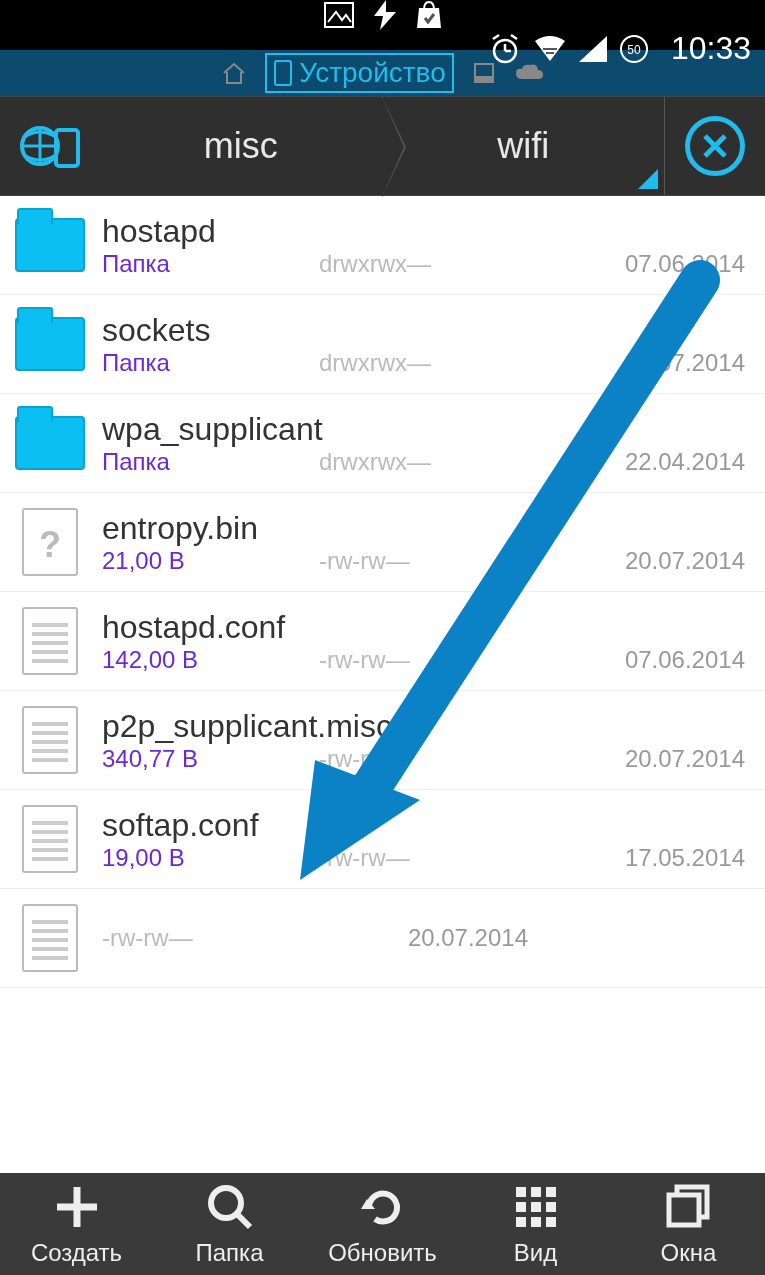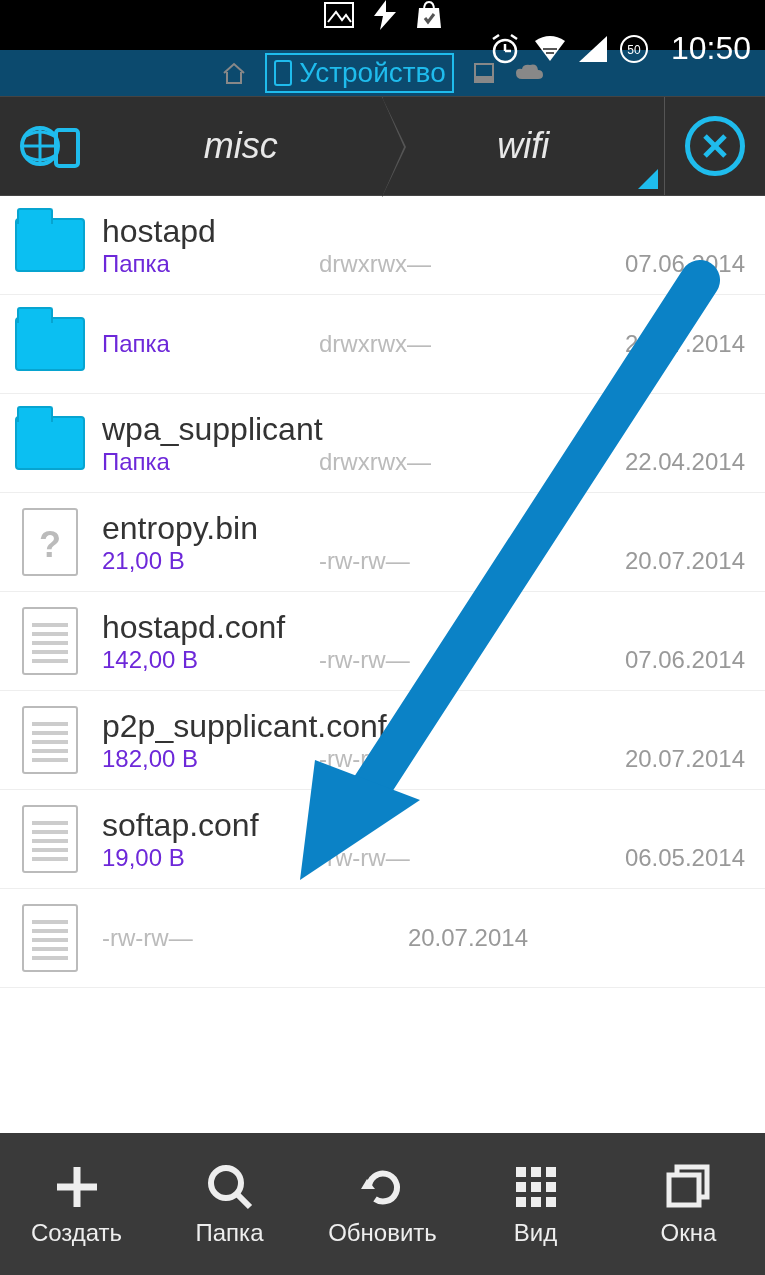--- a/index.html
+++ b/index.html
@@ -6,21 +6,21 @@
   html, body { width: 765px; height: 1275px; font-family: Arial, sans-serif; background: #fff; overflow: hidden; position: relative; }
   .status-bar { background: #000; height: 50px; display: flex; align-items: center; color: #fff; padding: 0 14px; flex-direction: column; }
   .status-left { display: flex; gap: 20px; align-items: center; }
   .status-right { margin-left: auto; display: flex; gap: 12px; align-items: center; }
   .status-time { font-size: 32px; font-weight: 400; margin-left: 10px; }
   .icon-statusbar svg { display: block; }
   .header-tabs { background: #0c4a6e; height: 46px; display: flex; align-items: center; justify-content: center; gap: 18px; }
   .header-tabs .tab-item { display: flex; align-items: center; gap: 6px; }
   .header-tabs .tab-item.active { border: 2px solid #1fbced; padding: 2px 6px; }
   .tab-label { font-size: 28px; color: #1fbced; }
-  .breadcrumb-bar { background: #2f2f2f; height: 100px; display: flex; align-items: stretch; border-top: 1px solid #444; border-bottom: 1px solid #444; font-style: italic; }
+  .breadcrumb-bar { background: #2f2f2f; height: 100px; display: flex; align-items: stretch; border-top: 1px solid #444; border-bottom: 1px solid #444; }
   .bc-button { display: flex; align-items: center; justify-content: center; padding: 0 10px; }
   .bc-home { width: 100px; }
   .bc-crumb { flex: 1; position: relative; display: flex; align-items: center; justify-content: center; border-right: 1px solid #555; }
   .bc-crumb span { font-size: 36px; color: #e8e8e8; }
   .bc-crumb::after { content: ""; position: absolute; right: -22px; top: 0; bottom: 0; width: 0; height: 0; border-top: 50px solid transparent; border-bottom: 50px solid transparent; border-left: 22px solid #2f2f2f; z-index: 2; }
   .bc-crumb::before { content: ""; position: absolute; right: -24px; top: 0; bottom: 0; width: 0; height: 0; border-top: 50px solid transparent; border-bottom: 50px solid transparent; border-left: 24px solid #555; z-index: 1; }
   .bc-crumb.last::after, .bc-crumb.last::before { display: none; }
   .bc-crumb.last .tri-indicator { position: absolute; right: 6px; bottom: 6px; width: 0; height: 0; border-left: 20px solid transparent; border-bottom: 20px solid #1fbced; }
   .bc-close { width: 100px; }
   .circle-x { width: 60px; height: 60px; border: 5px solid #1fbced; border-radius: 50%; display: flex; align-items: center; justify-content: center; color: #1fbced; font-size: 36px; font-weight: bold; }
@@ -30,21 +30,21 @@
   .folder-shape { width: 70px; height: 54px; background: #0bbff2; border-radius: 4px; position: relative; border: 2px solid #07a4d0; }
   .folder-shape::before { content: ""; position: absolute; top: -12px; left: 0; width: 32px; height: 14px; background: #0bbff2; border: 2px solid #07a4d0; border-bottom: none; border-radius: 3px 3px 0 0; }
   .file-shape { width: 56px; height: 68px; background: #fff; border: 2px solid #bbb; border-radius: 3px; position: relative; display: flex; flex-direction: column; padding: 14px 8px 8px 8px; gap: 5px; }
   .file-shape.unknown { align-items: center; justify-content: center; color: #bbb; font-size: 36px; font-weight: bold; }
   .file-shape .line { height: 4px; background: #ccc; width: 100%; }
   .file-info { flex: 1; display: grid; grid-template-columns: 1fr 1fr 1fr; grid-template-rows: auto auto; align-items: center; column-gap: 8px; }
   .file-name { grid-column: 1 / 4; font-size: 32px; color: #333; font-weight: 500; }
   .file-sub { font-size: 24px; color: #6d28d9; }
   .file-perm { font-size: 24px; color: #bbb; text-align: left; }
   .file-date { font-size: 24px; color: #999; text-align: right; }
-  .bottom-bar { position: absolute; left: 0; right: 0; bottom: 0; height: 142px; background: #3a3a3a; display: flex; }
+  .bottom-bar { position: absolute; left: 0; right: 0; bottom: 0; height: 102px; background: #3a3a3a; display: flex; }
   .bottom-item { flex: 1; display: flex; flex-direction: column; align-items: center; justify-content: center; gap: 6px; color: #eee; }
   .bottom-label { font-size: 24px; }
   .arrow-overlay { position: absolute; left: 260px; top: 260px; pointer-events: none; z-index: 10; }
 </style>
 </head>
 <body>
 
 <div class="status-bar">
   <div class="status-left">
     <span class="icon-statusbar">
@@ -87,21 +87,21 @@
       <svg width="28" height="26" viewBox="0 0 28 26">
           <polygon points="0,26 28,26 28,0" fill="#fff"></polygon>
         </svg>
     </span>
     <span class="icon-statusbar">
       <svg width="30" height="30" viewBox="0 0 30 30">
           <circle cx="15" cy="15" r="13" fill="none" stroke="#fff" stroke-width="2"></circle>
           <text x="15" y="20" font-size="12" fill="#fff" text-anchor="middle">50</text>
         </svg>
     </span>
-    <span class="status-time">10:50</span>
+    <span class="status-time">10:33</span>
   </div>
 </div>
 
 <div class="header-tabs">
   <span class="tab-item">
     <svg width="26" height="24" viewBox="0 0 26 24">
         <path d="M3 12 L13 3 L23 12 M6 11 V22 H20 V11" fill="none" stroke="#888" stroke-width="2"></path>
       </svg>
   </span>
   <span class="tab-item active">
@@ -161,20 +161,21 @@
         <div class="file-sub">Папка</div>
         <div class="file-perm">drwxrwx—</div>
         <div class="file-date">07.06.2014</div>
       </div>
     </div>
     <div class="file-row">
       <div class="file-icon">
         <div class="folder-shape"></div>
       </div>
       <div class="file-info">
+        <div class="file-name">sockets</div>
         <div class="file-sub">Папка</div>
         <div class="file-perm">drwxrwx—</div>
         <div class="file-date">20.07.2014</div>
       </div>
     </div>
     <div class="file-row">
       <div class="file-icon">
         <div class="folder-shape"></div>
       </div>
       <div class="file-info">
@@ -216,41 +217,41 @@
       <div class="file-icon">
         <div class="file-shape">
           <div class="line"></div>
           <div class="line"></div>
           <div class="line"></div>
           <div class="line"></div>
           <div class="line"></div>
         </div>
       </div>
       <div class="file-info">
-        <div class="file-name">p2p_supplicant.conf</div>
-        <div class="file-sub">182,00 B</div>
+        <div class="file-name">p2p_supplicant.misc</div>
+        <div class="file-sub">340,77 B</div>
         <div class="file-perm">-rw-rw—</div>
         <div class="file-date">20.07.2014</div>
       </div>
     </div>
     <div class="file-row">
       <div class="file-icon">
         <div class="file-shape">
           <div class="line"></div>
           <div class="line"></div>
           <div class="line"></div>
           <div class="line"></div>
           <div class="line"></div>
         </div>
       </div>
       <div class="file-info">
         <div class="file-name">softap.conf</div>
         <div class="file-sub">19,00 B</div>
         <div class="file-perm">-rw-rw—</div>
-        <div class="file-date">06.05.2014</div>
+        <div class="file-date">17.05.2014</div>
       </div>
     </div>
     <div class="file-row">
       <div class="file-icon">
         <div class="file-shape">
           <div class="line"></div>
           <div class="line"></div>
           <div class="line"></div>
           <div class="line"></div>
           <div class="line"></div>

